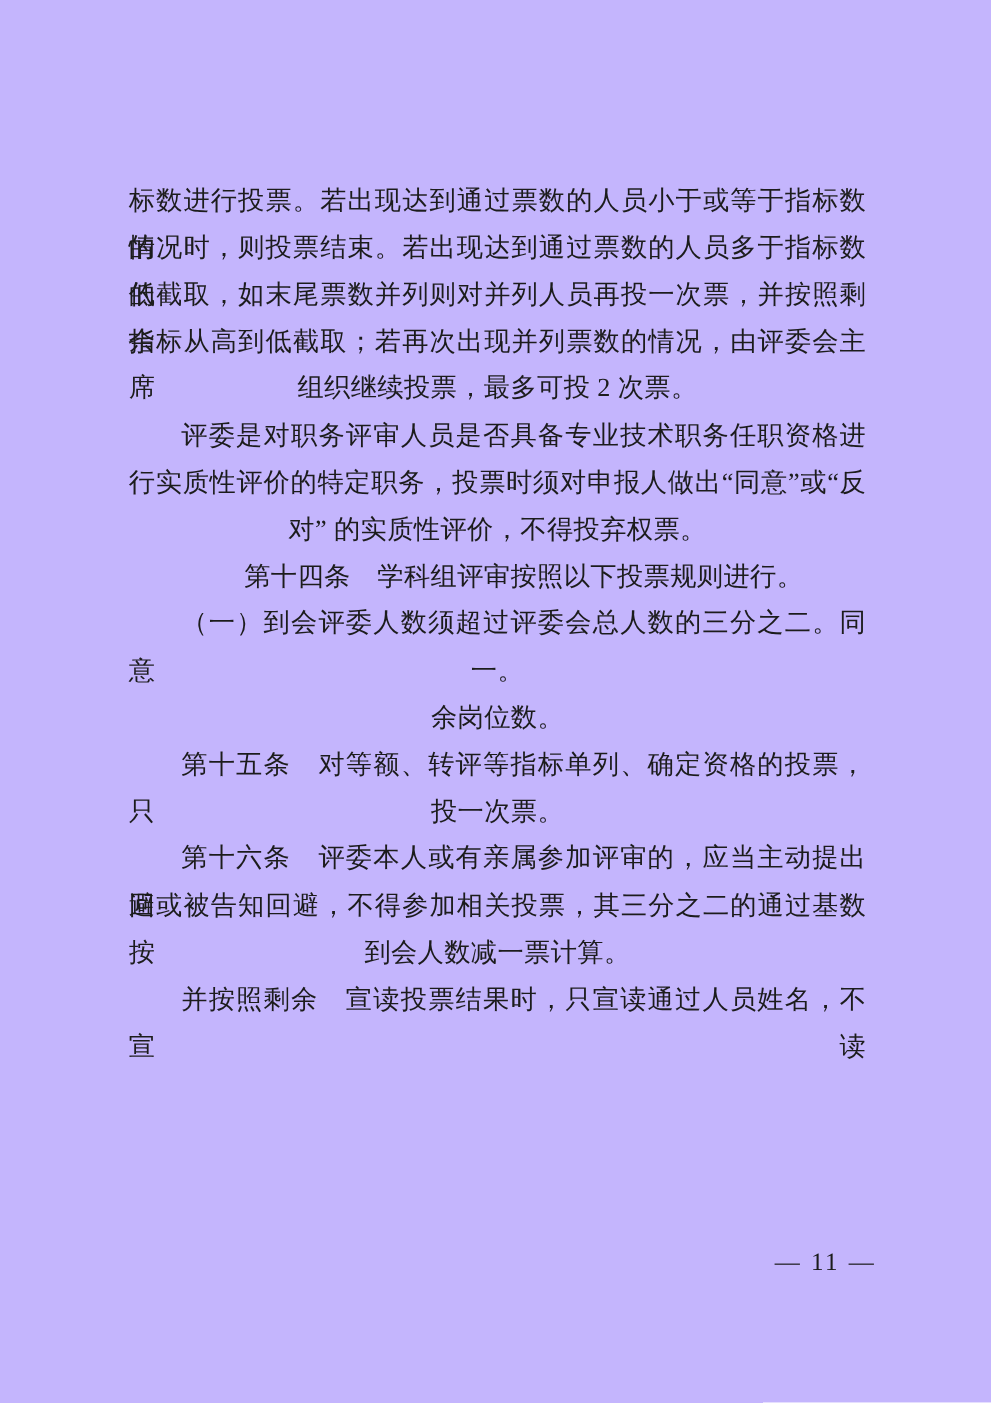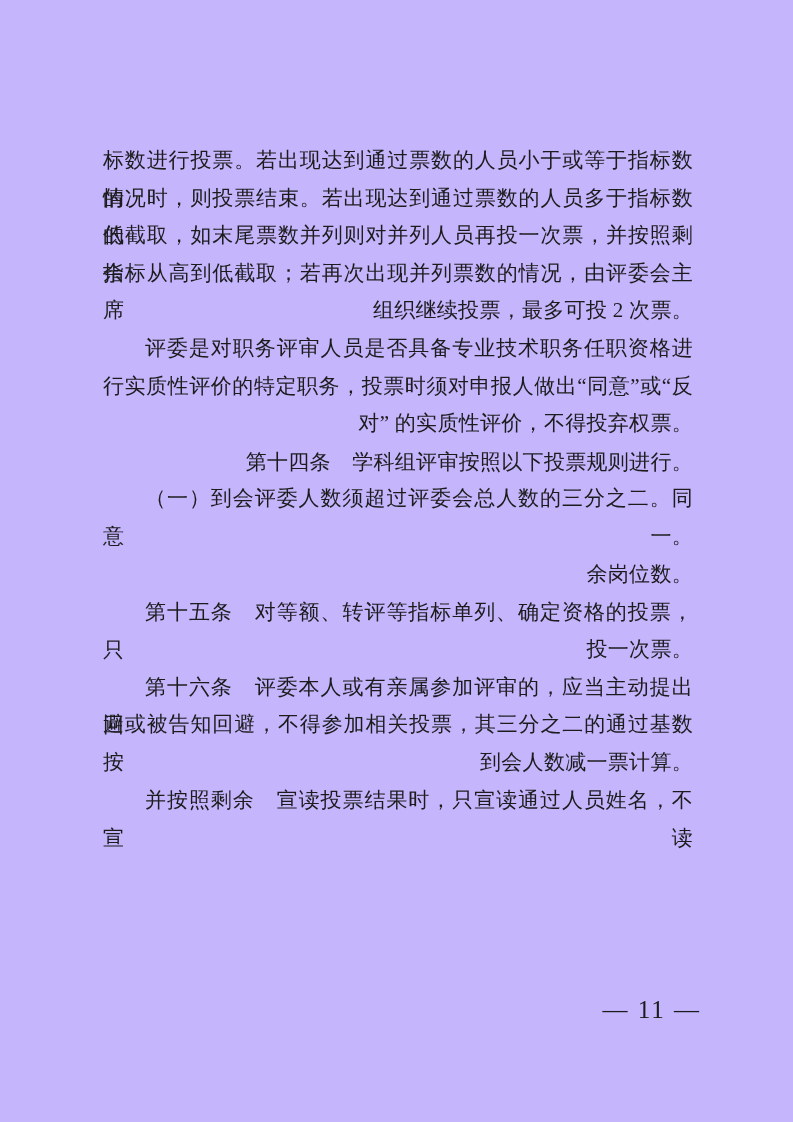--- a/index.html
+++ b/index.html
@@ -14,40 +14,40 @@
   .textblock{
     position:absolute;
     left:103px;top:142px;
     width:590px;
   }
   .para{margin:0;padding:0;}
   .line{
     font-size:21px;
     line-height:37.6px;
     height:37.6px;
-    text-align:right;
+    text-align:center;
     letter-spacing:0.3px;
   }
   .line.fill{
     text-align:justify;
     text-align-last:justify;
   }
   .line.indent{
     text-indent:42px;
   }
   .seg{white-space:pre-wrap;}
   .seg.b{
     font-weight:normal;
     font-family:"Liberation Sans","DejaVu Sans",sans-serif;
   }
   .footer{
     position:absolute;
     top:998px;
     right:92px;
-    font-size:25px;
+    font-size:20px;
     line-height:24px;
     letter-spacing:2px;
     color:#1c1c1c;
   }
 </style>
 </head>
 <body>
 
 <div class="page">
   <div class="textblock">

